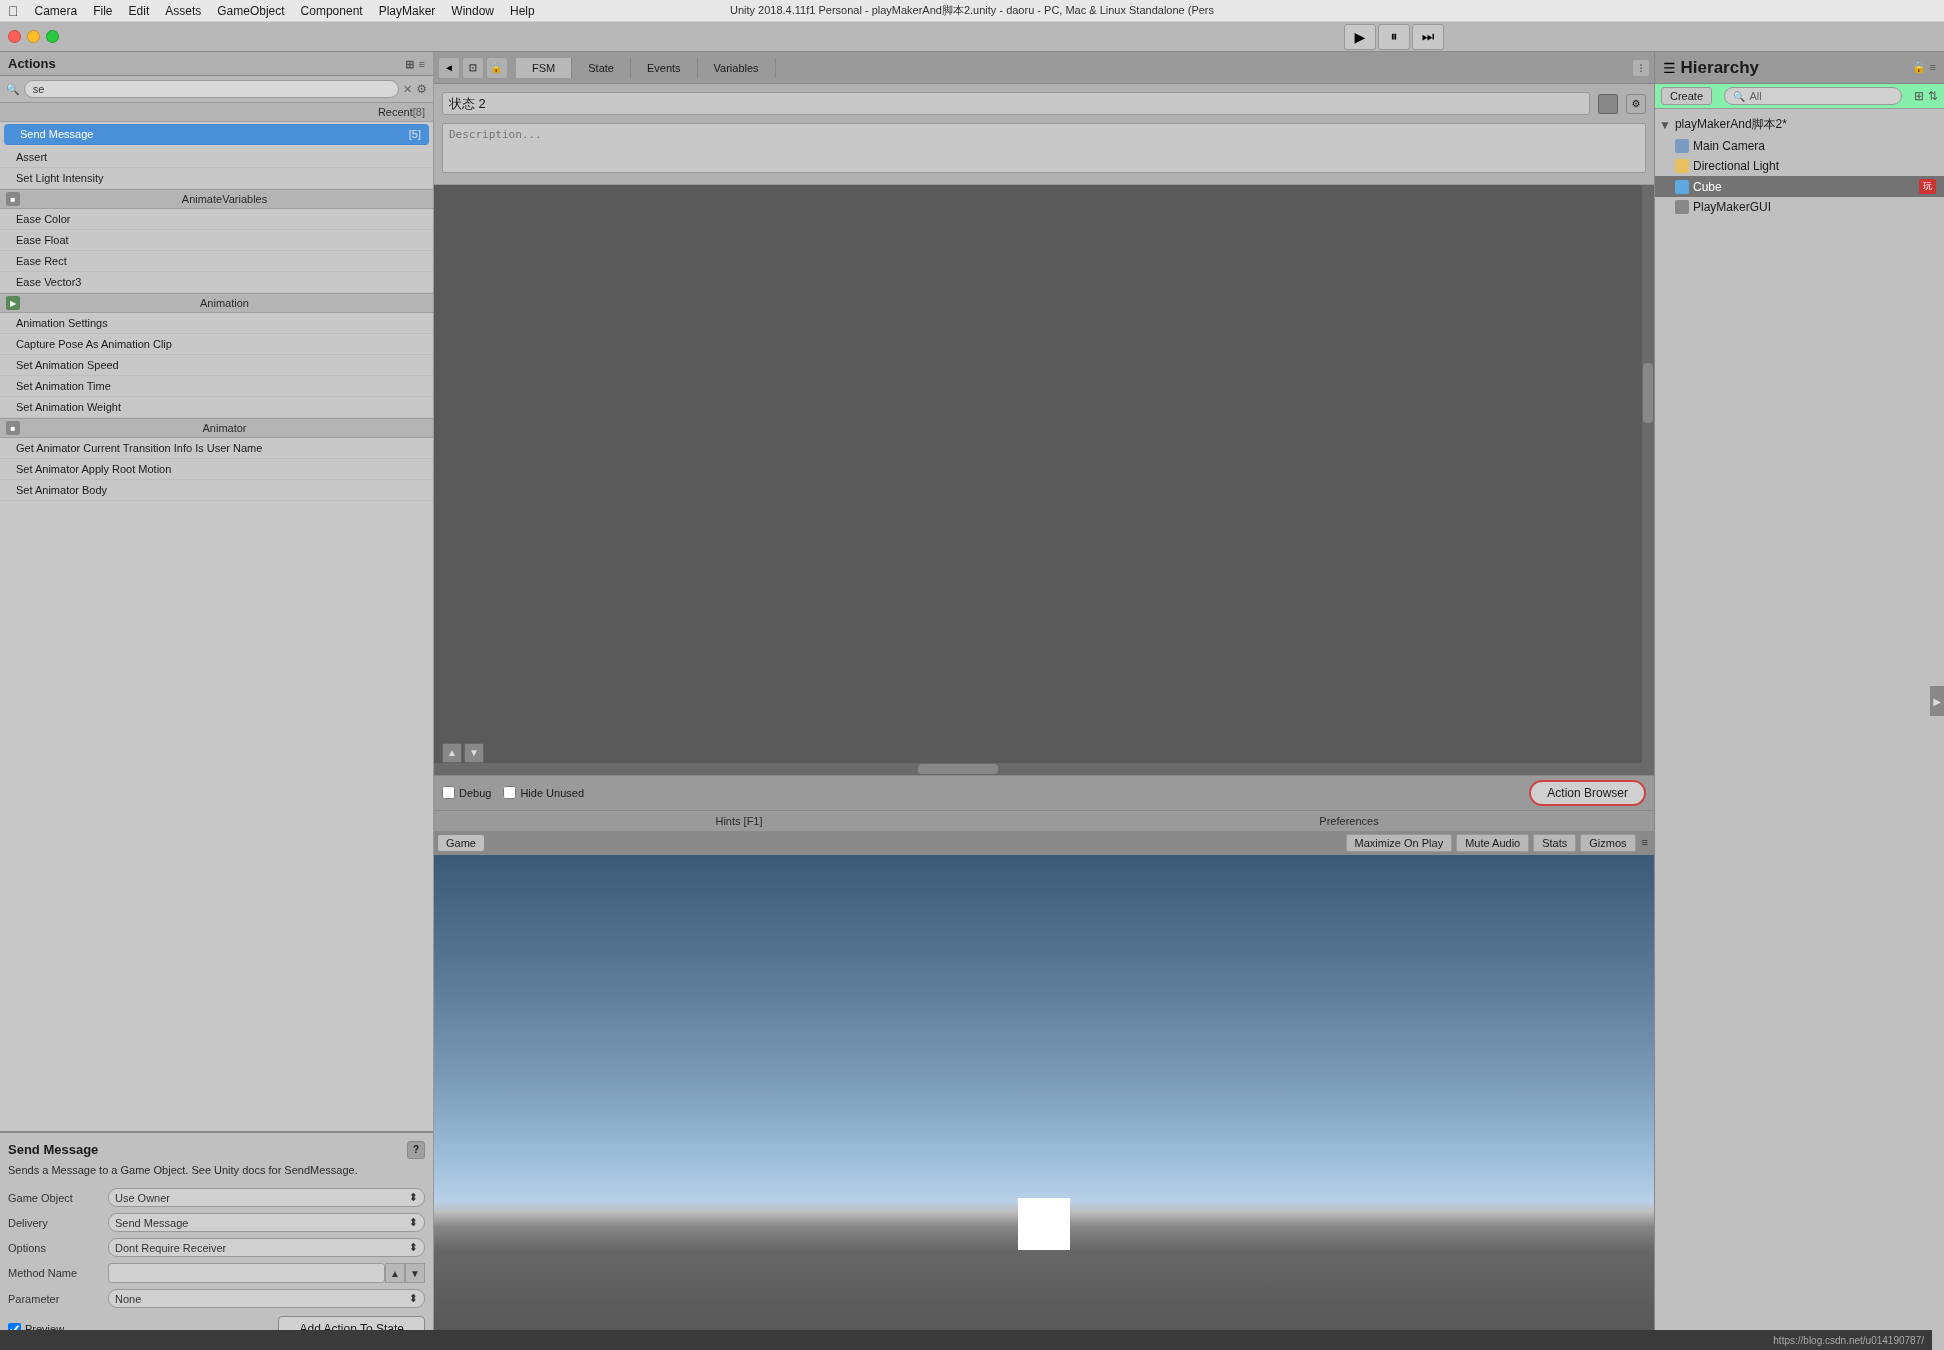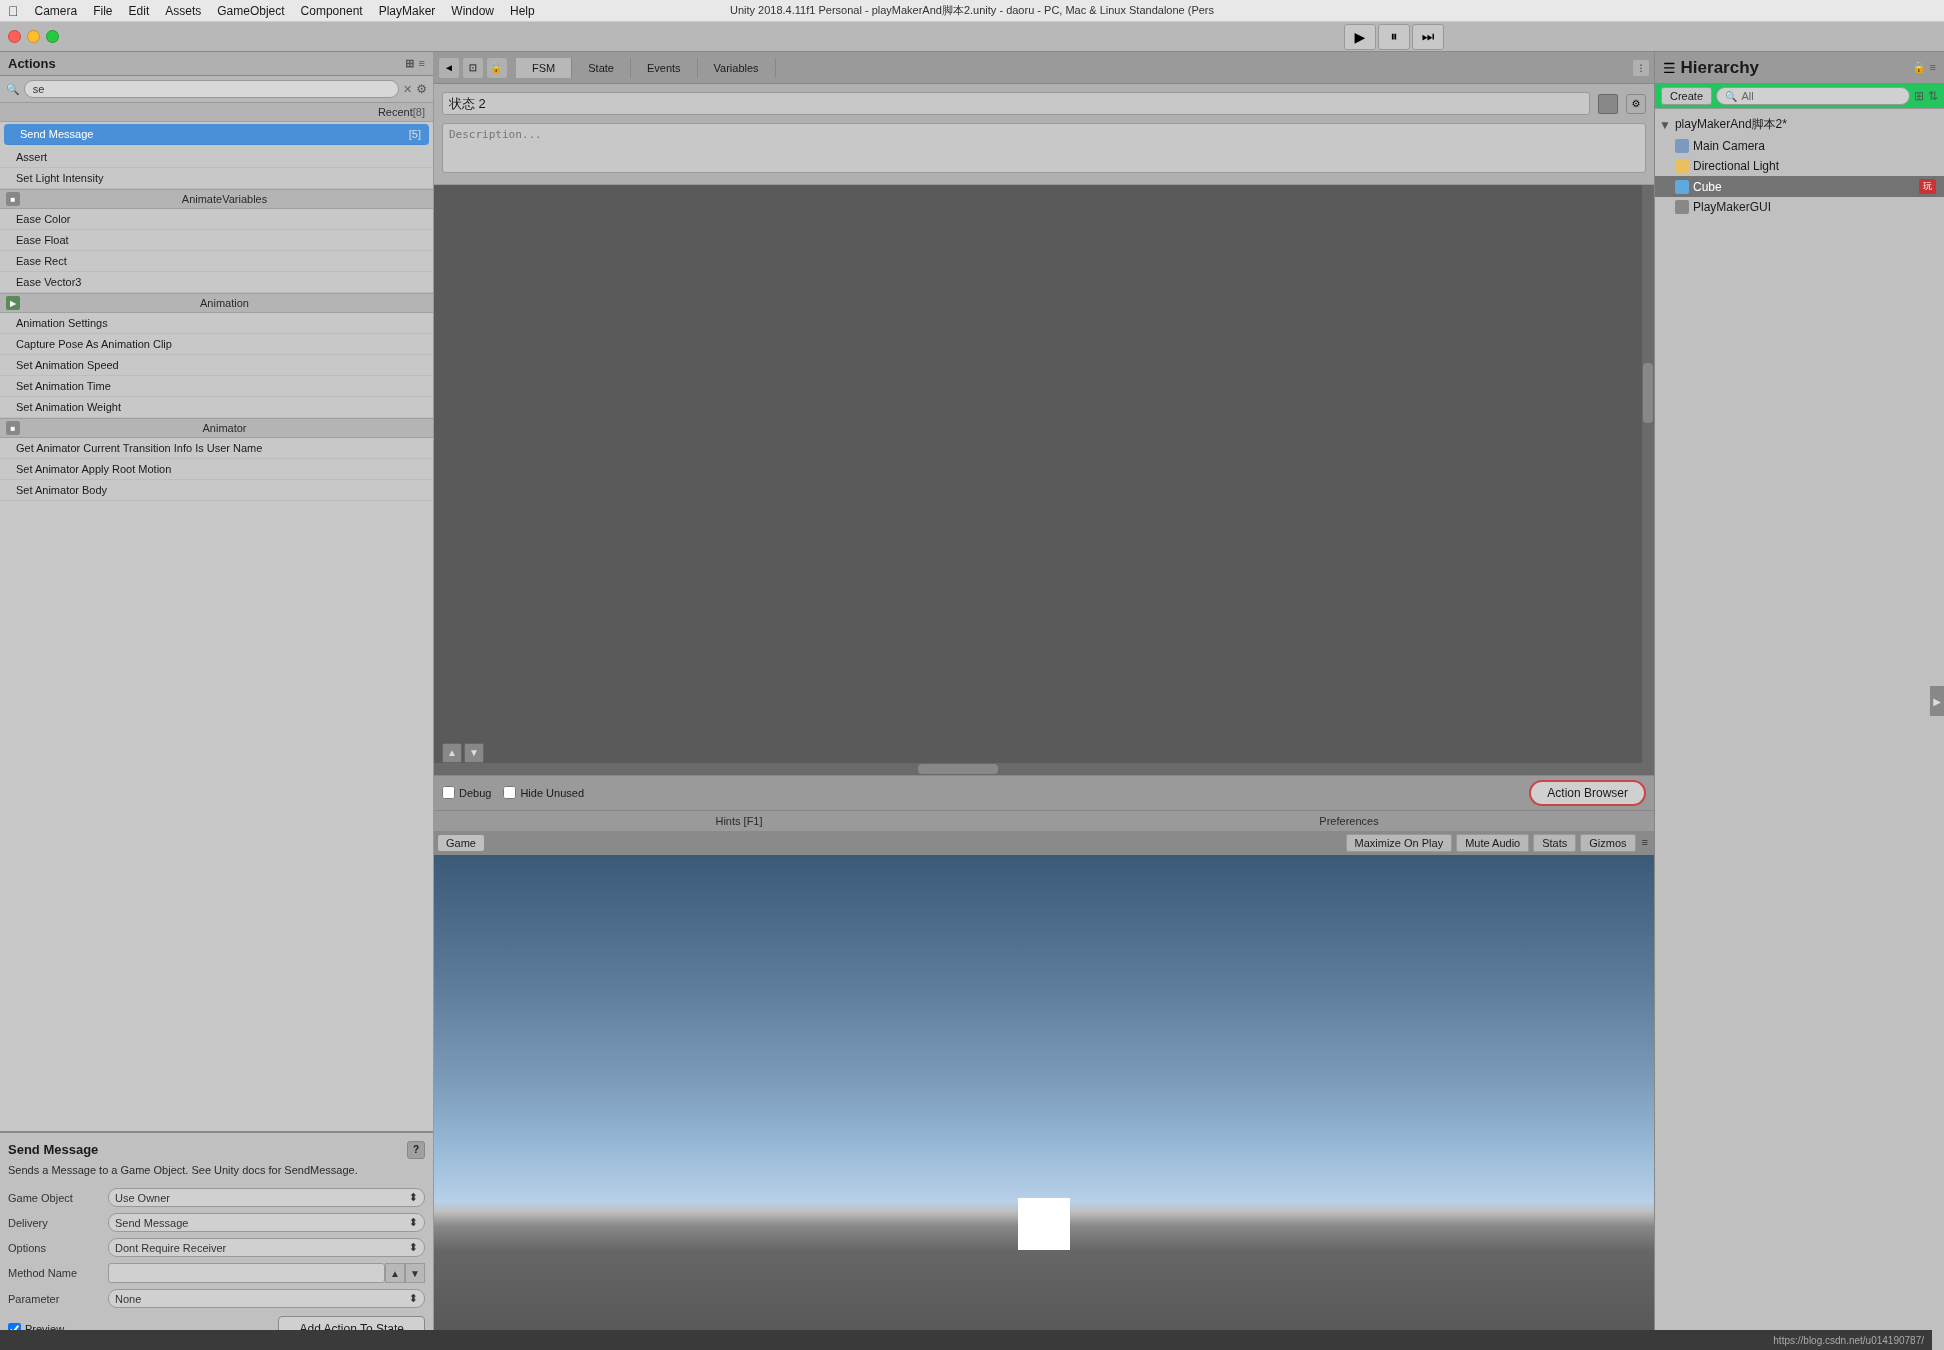--- a/index.html
+++ b/index.html
@@ -74,21 +74,21 @@
     }
 
     .panel-header {
       background: #b0b0b0;
       padding: 4px 8px;
       font-size: 13px;
       font-weight: bold;
       color: #1a1a1a;
       border-bottom: 1px solid #888;
       display: flex;
-      align-items: center;
+      align-items: flex-end;
       justify-content: space-between;
     }
 
     .search-bar {
       display: flex;
       align-items: center;
       padding: 4px 6px;
       background: #b8b8b8;
       border-bottom: 1px solid #999;
       gap: 4px;
@@ -444,22 +444,22 @@
       flex-shrink: 0;
     }
     .hierarchy-icon {
       font-size: 14px;
     }
 
     .hierarchy-toolbar {
       display: flex;
       align-items: center;
       padding: 3px 6px;
-      gap: 4px;
-      background: #22c55e;
+      gap: 12px;
+      background: #86efac;
       border-bottom: 1px solid #999;
     }
     .create-btn {
       background: #c8c8c8;
       border: 1px solid #999;
       border-radius: 3px;
       padding: 2px 8px;
       font-size: 11px;
       cursor: pointer;
       color: #1a1a1a;

